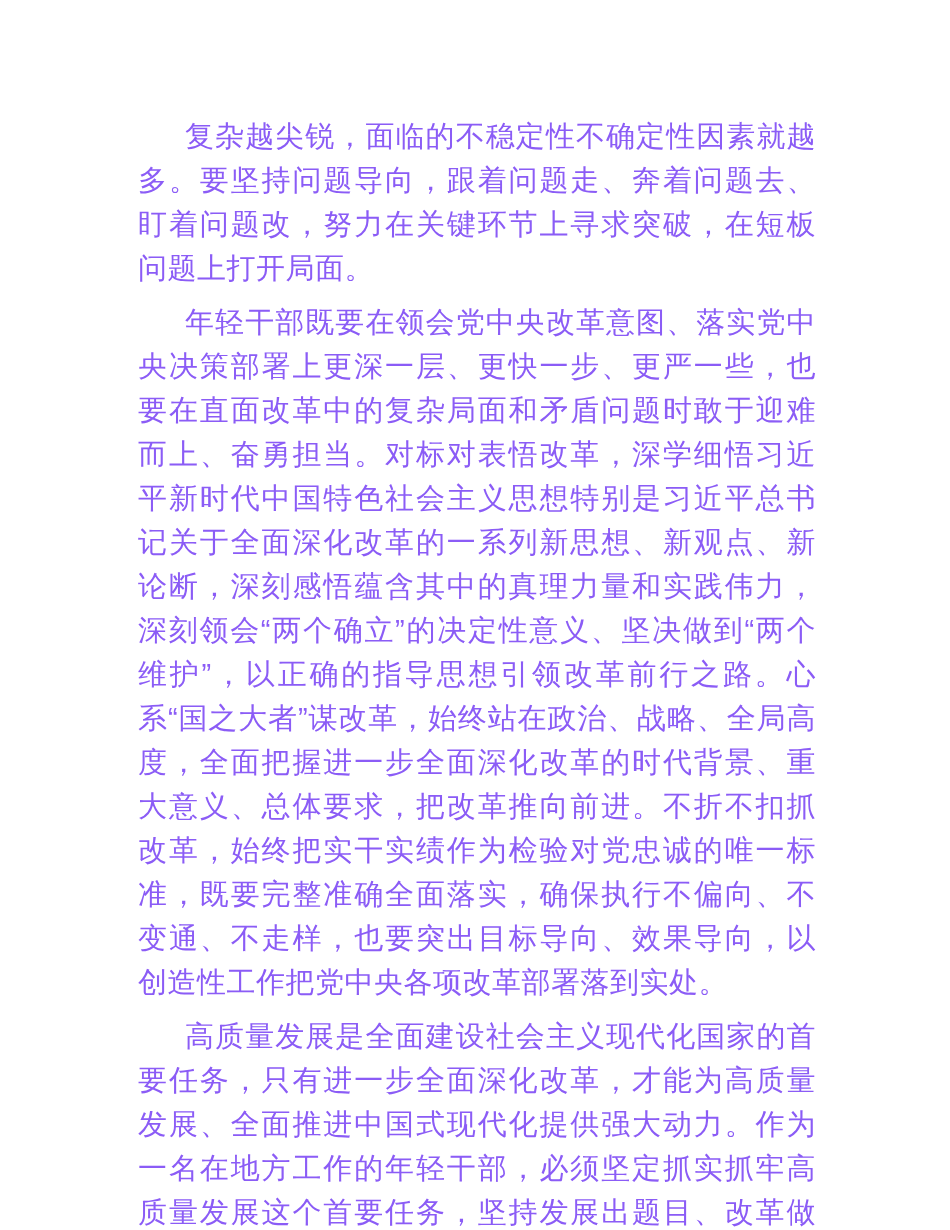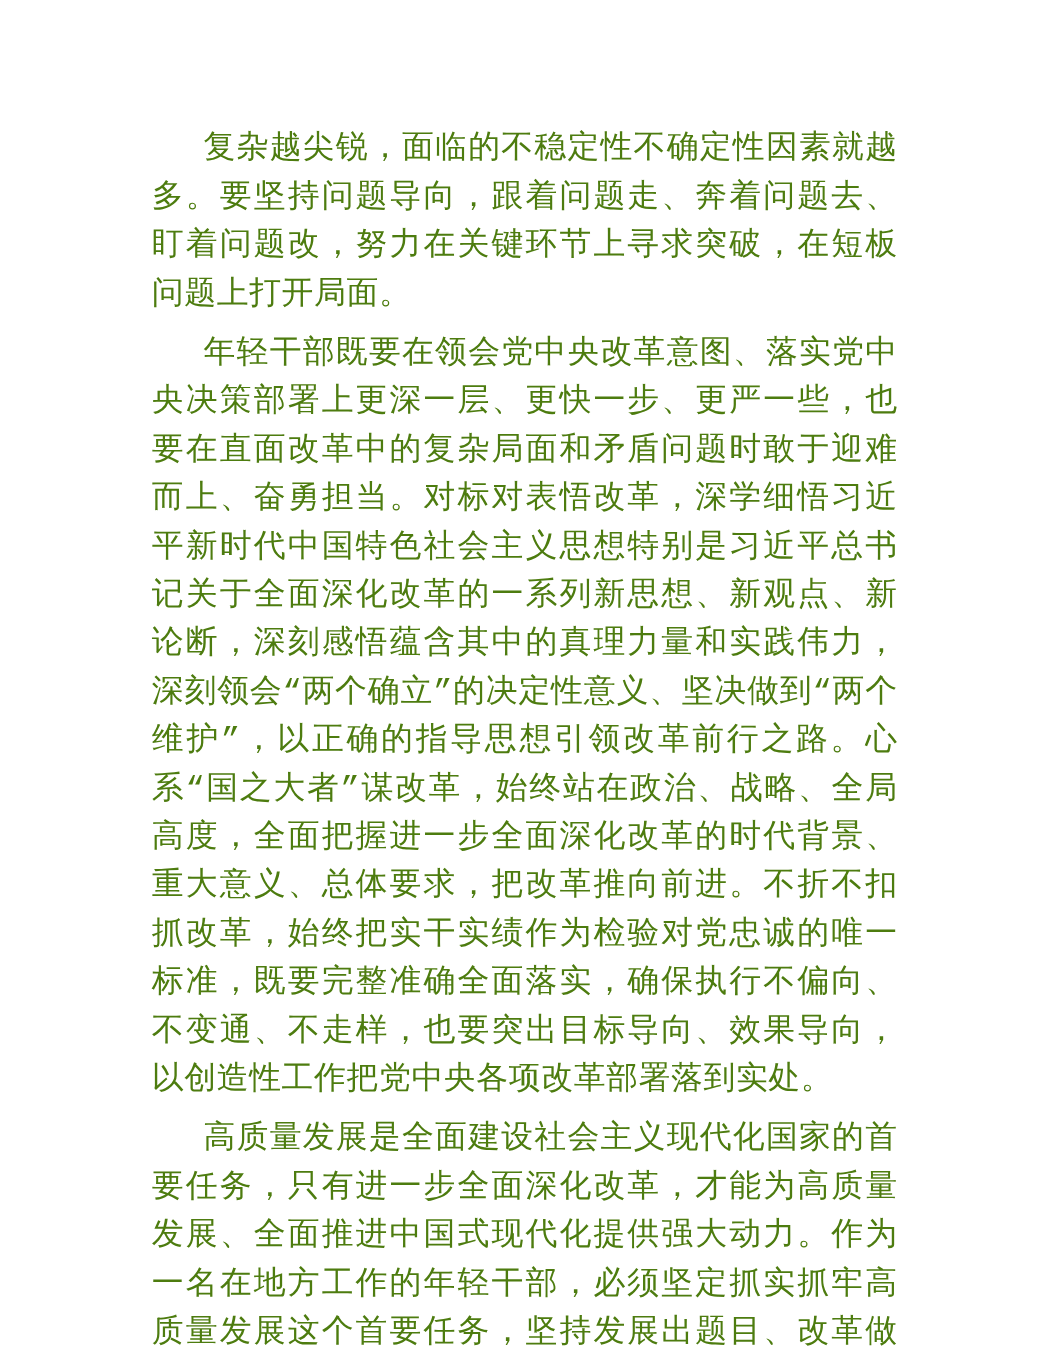--- a/index.html
+++ b/index.html
@@ -14,24 +14,24 @@
   }
   .doc-page {
     box-sizing: border-box;
     width: 950px;
     height: 1230px;
     background: #ffffff;
     padding: 114px 134px 0 138px;
   }
   .doc-paragraph {
     margin: 0 0 10px 0;
-    font-family: Liberation Mono, monospace;
+    font-family: Liberation Sans, sans-serif;
     font-size: 29px;
     line-height: 44px;
-    color: #4d7c0f;
+    color: #8b5cf6;
     text-align: justify;
     text-indent: 47px;
     letter-spacing: 0.5px;
     word-break: break-all;
   }
 </style>
 </head>
 <body>
 
 <div class="doc-page">

